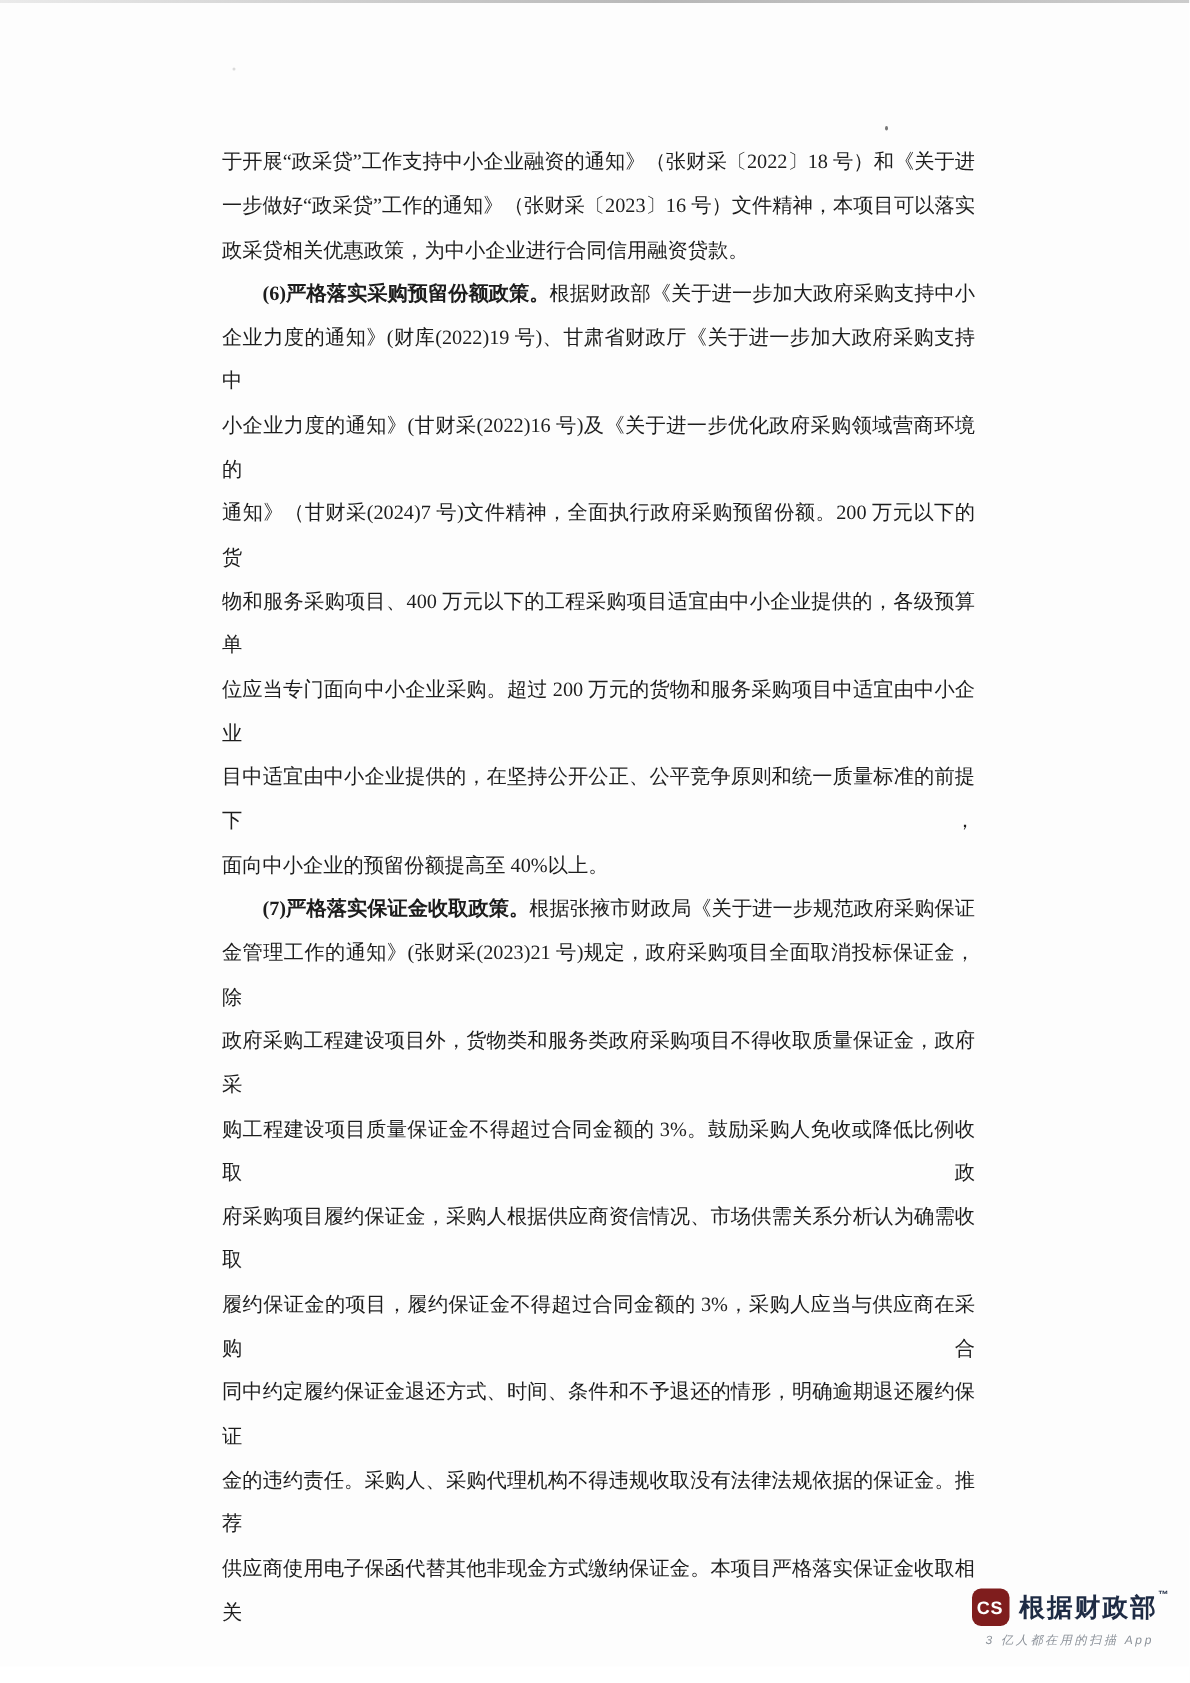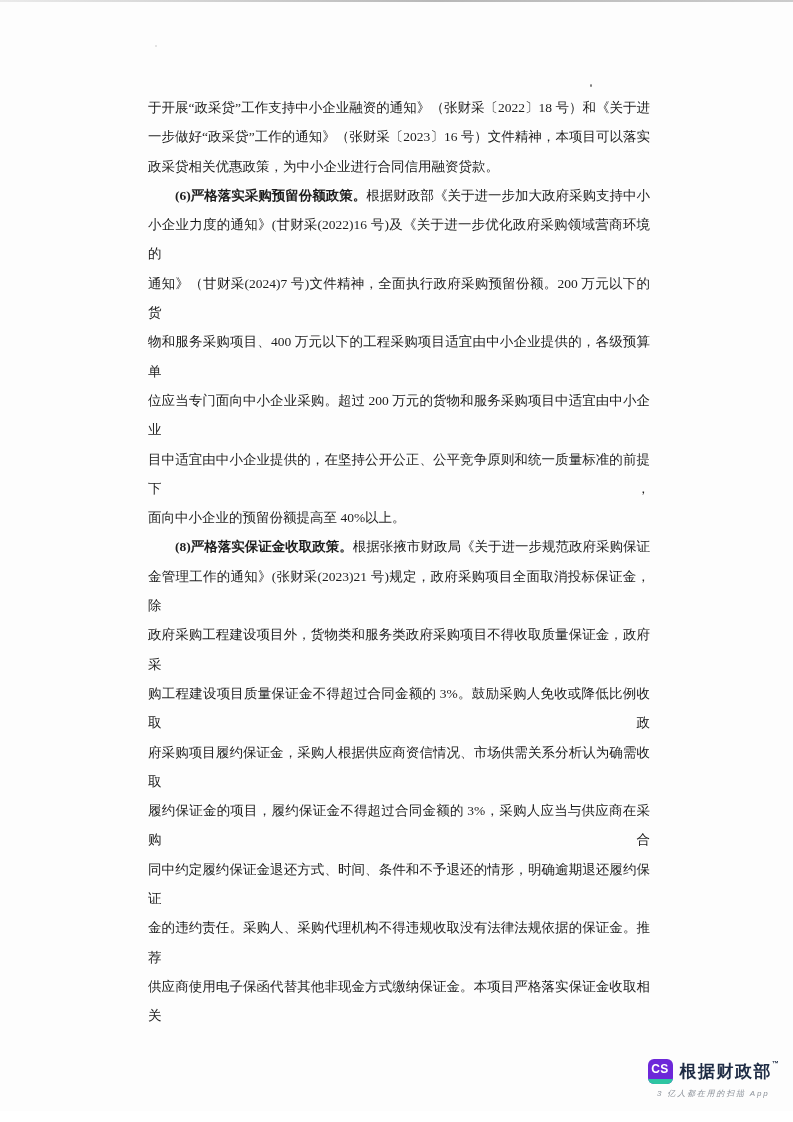--- a/index.html
+++ b/index.html
@@ -23,22 +23,22 @@
   .line.end{text-align-last:left;}
   .line.indent{text-indent:2em;}
   .b{font-weight:bold;}
 
   .watermark{
     position:absolute;right:14px;bottom:12px;text-align:center;
     font-family:"Liberation Sans","DejaVu Sans",sans-serif;
   }
   .wm-row{display:flex;align-items:center;justify-content:flex-end;gap:7px;}
   .wm-badge{
-    width:25px;height:25px;border-radius:6px;background:#6d28d9;
-    display:flex;flex-direction:column;overflow:hidden;flex:0 0 auto;
+    width:25px;height:25px;border-radius:6px;background:#7f1d1d;
+    display:flex;flex-direction:row;overflow:hidden;flex:0 0 auto;
   }
   .wm-badge-cs{
     flex:1;display:flex;align-items:center;justify-content:center;
     color:#ffffff;font-weight:bold;font-size:12px;letter-spacing:.5px;
   }
   .wm-badge-accent{height:5px;background:#2ec5a2;}
   .wm-brand{
     font-weight:bold;font-size:17px;color:#1e2b44;letter-spacing:1.5px;white-space:nowrap;
   }
   .wm-tm{font-size:7px;vertical-align:top;color:#1e2b44;letter-spacing:0;}
@@ -53,27 +53,28 @@
 
   <div class="scan-top-edge"></div>
   <div class="scan-speck speck-1"></div>
   <div class="scan-speck speck-2"></div>
 
   <div class="textblock">
       <div class="line"><span>于开展“政采贷”工作支持中小企业融资的通知》（张财采〔2022〕18 号）和《关于进</span></div>
       <div class="line"><span>一步做好“政采贷”工作的通知》（张财采〔2023〕16 号）文件精神，本项目可以落实</span></div>
       <div class="line end"><span>政采贷相关优惠政策，为中小企业进行合同信用融资贷款。</span></div>
       <div class="line indent"><span class="b">(6)严格落实采购预留份额政策。</span><span>根据财政部《关于进一步加大政府采购支持中小</span></div>
+      <div class="line"><span>企业力度的通知》(财库(2022)19 号)、甘肃省财政厅《关于进一步加大政府采购支持中</span></div>
       <div class="line"><span>小企业力度的通知》(甘财采(2022)16 号)及《关于进一步优化政府采购领域营商环境的</span></div>
       <div class="line"><span>通知》（甘财采(2024)7 号)文件精神，全面执行政府采购预留份额。200 万元以下的货</span></div>
       <div class="line"><span>物和服务采购项目、400 万元以下的工程采购项目适宜由中小企业提供的，各级预算单</span></div>
       <div class="line"><span>位应当专门面向中小企业采购。超过 200 万元的货物和服务采购项目中适宜由中小企业</span></div>
       <div class="line"><span>目中适宜由中小企业提供的，在坚持公开公正、公平竞争原则和统一质量标准的前提下，</span></div>
       <div class="line end"><span>面向中小企业的预留份额提高至 40%以上。</span></div>
-      <div class="line indent"><span class="b">(8)严格落实保证金收取政策。</span><span>根据张掖市财政局《关于进一步规范政府采购保证</span></div>
+      <div class="line indent"><span class="b">(7)严格落实保证金收取政策。</span><span>根据张掖市财政局《关于进一步规范政府采购保证</span></div>
       <div class="line"><span>金管理工作的通知》(张财采(2023)21 号)规定，政府采购项目全面取消投标保证金，除</span></div>
       <div class="line"><span>政府采购工程建设项目外，货物类和服务类政府采购项目不得收取质量保证金，政府采</span></div>
       <div class="line"><span>购工程建设项目质量保证金不得超过合同金额的 3%。鼓励采购人免收或降低比例收取政</span></div>
       <div class="line"><span>府采购项目履约保证金，采购人根据供应商资信情况、市场供需关系分析认为确需收取</span></div>
       <div class="line"><span>履约保证金的项目，履约保证金不得超过合同金额的 3%，采购人应当与供应商在采购合</span></div>
       <div class="line"><span>同中约定履约保证金退还方式、时间、条件和不予退还的情形，明确逾期退还履约保证</span></div>
       <div class="line"><span>金的违约责任。采购人、采购代理机构不得违规收取没有法律法规依据的保证金。推荐</span></div>
       <div class="line"><span>供应商使用电子保函代替其他非现金方式缴纳保证金。本项目严格落实保证金收取相关</span></div>
     </div>
 

